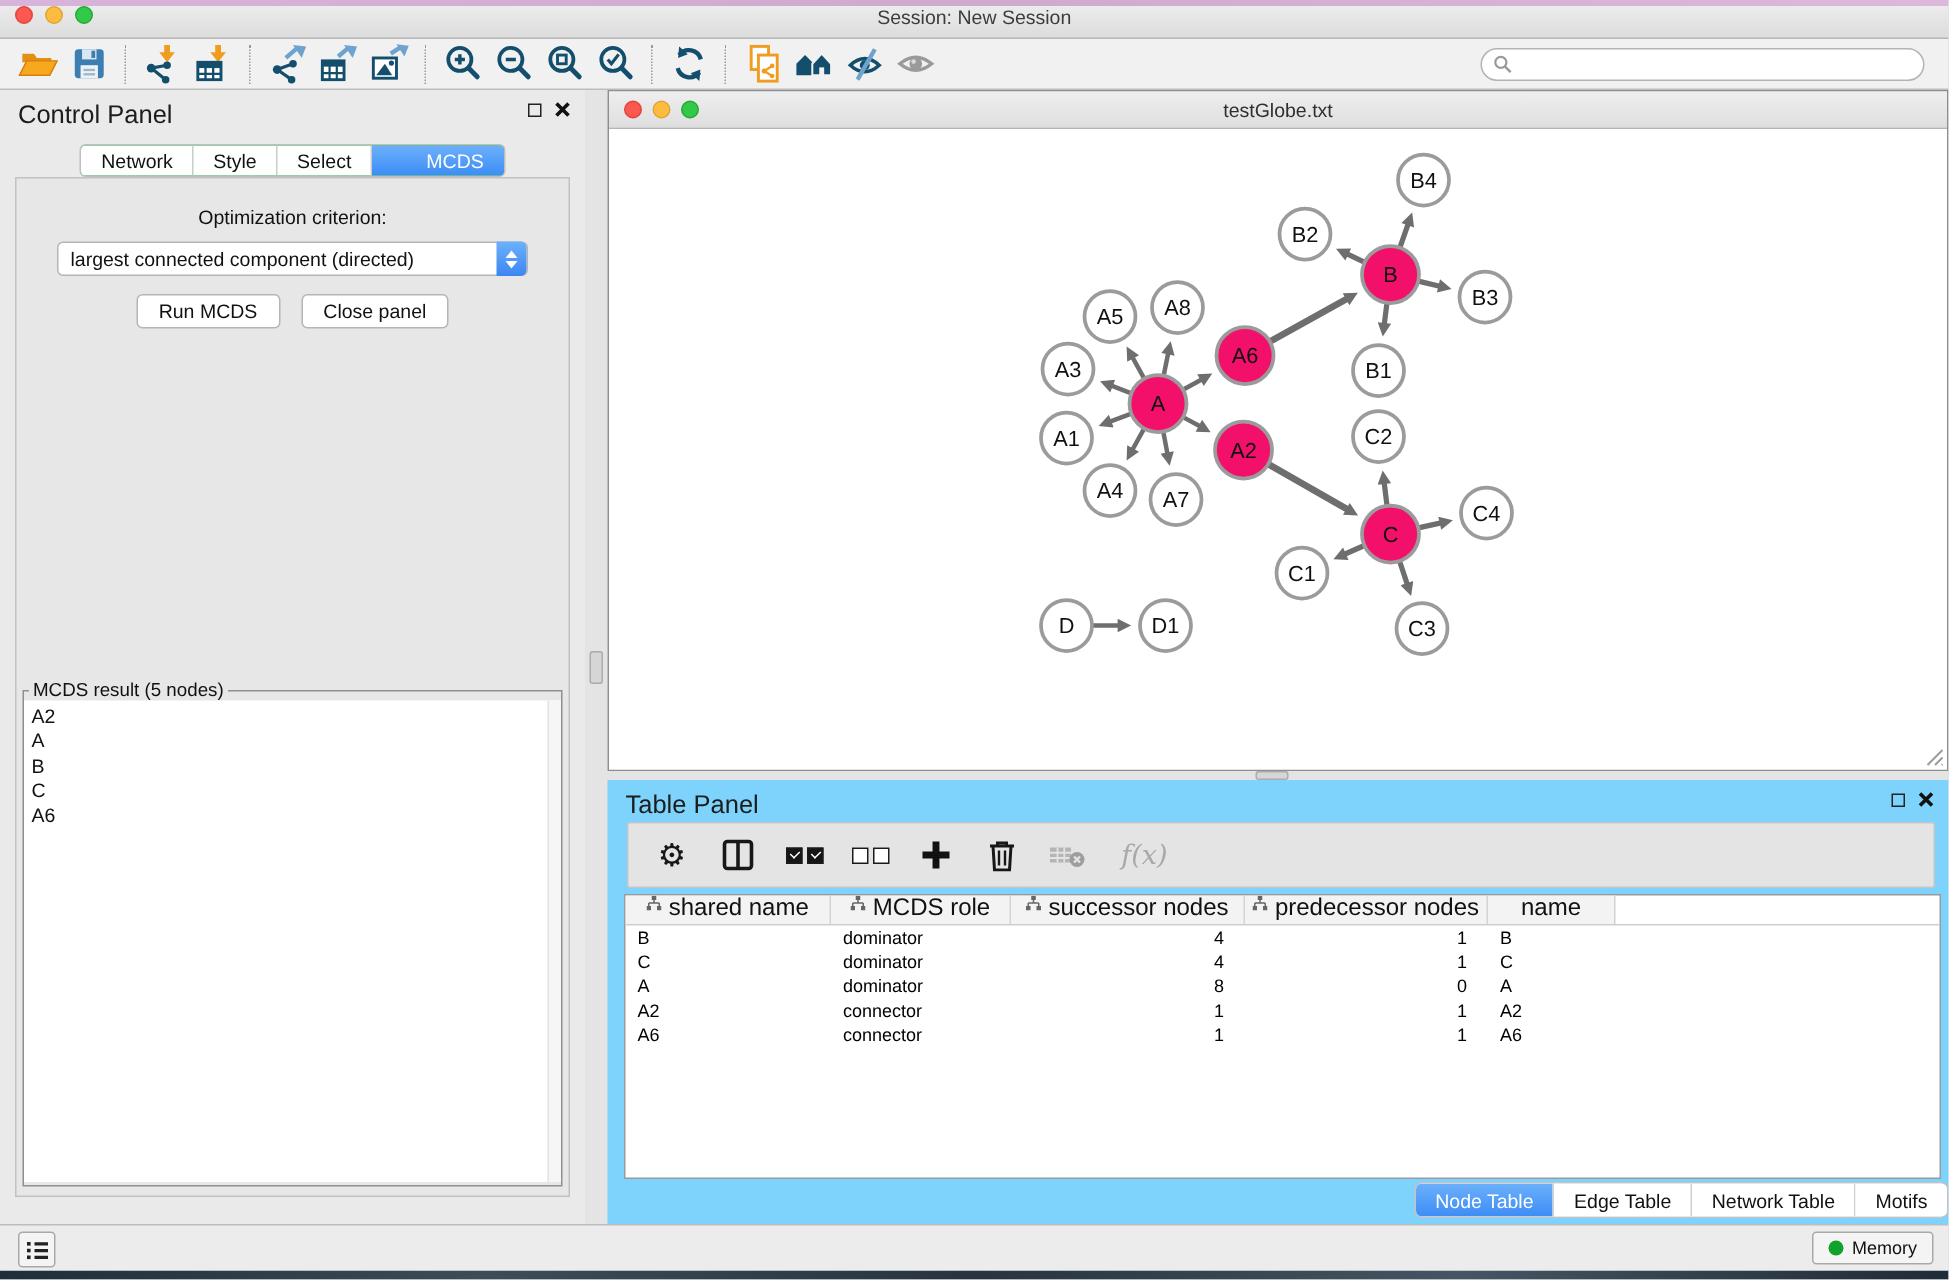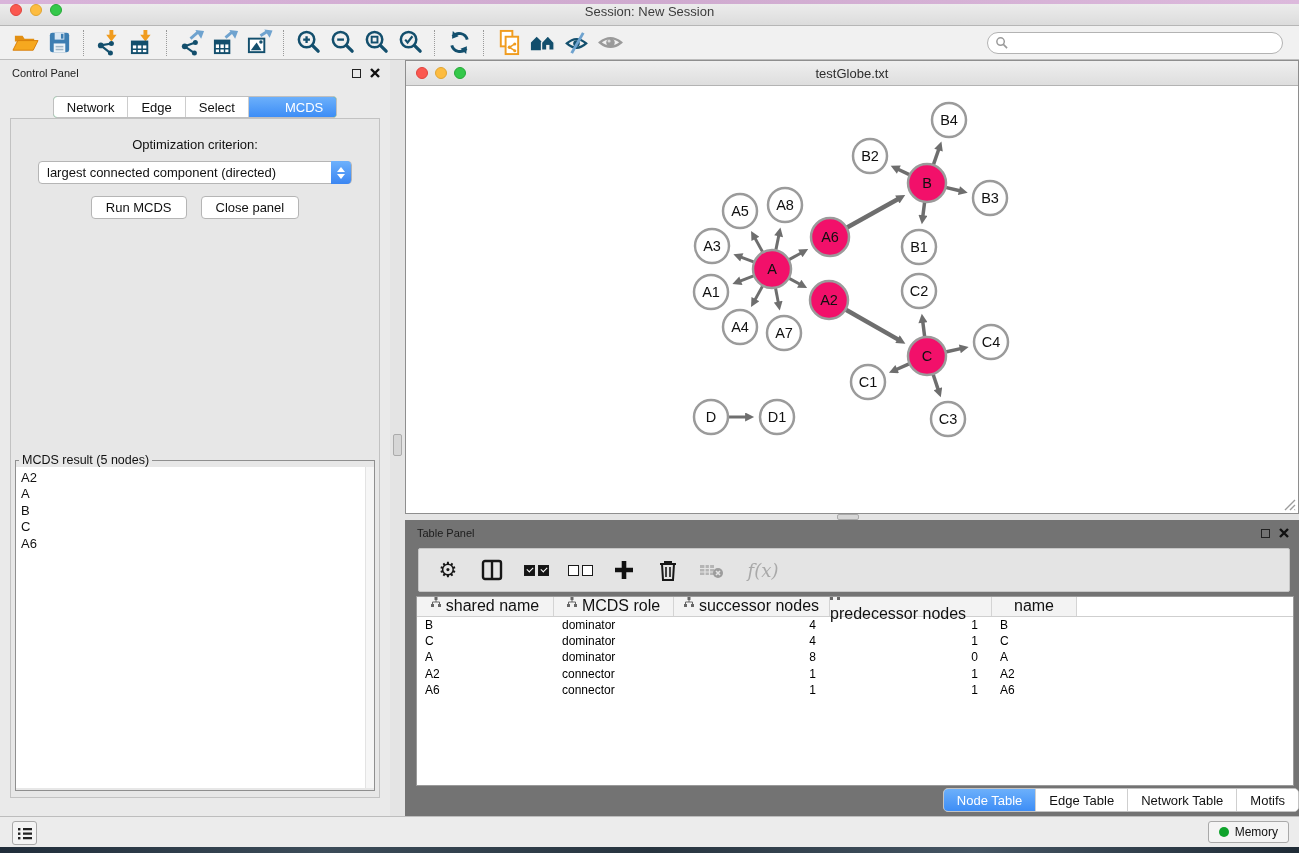--- a/index.html
+++ b/index.html
@@ -30,21 +30,21 @@
   .tb-btn svg { width:27px; height:27px; }
   .tb-divider { width:1px; height:26px; border-left:1px dotted #9a9a9a; margin:0 7px; }
   .search-wrap { margin-left:auto; margin-right:8px; position:relative; }
   .search-wrap input { width:296px; height:22px; border:1px solid #b3b3b3; border-radius:11px;
     background:#fff; padding:0 10px 0 24px; font-size:12px; outline:none; }
   .search-wrap .mag { position:absolute; left:8px; top:4px; }
 
   
   .control-panel { position:absolute; left:0; top:60px; width:390px; height:756px; background:#eaeaea; }
   .panel-header { height:28px; position:relative; }
-  .panel-header .ph-title { position:absolute; left:12px; top:7px; font-size:11px; color:#1c1c1c; }
+  .panel-header .ph-title { position:absolute; left:12px; top:7px; font-size:17px; color:#1c1c1c; }
   .ph-icons { position:absolute; right:10px; top:8px; display:flex; gap:9px; align-items:center; }
   .float-box { width:9px; height:9px; border:1.6px solid #222; }
   .close-x svg { width:10px; height:10px; display:block; }
 
   .cp-tabs { display:flex; width:fit-content; margin:8px auto 0 auto; border-radius:4px; overflow:hidden;
     border:1px solid #bfbfbf; background:#22c55e; }
   .cp-tab { padding:2px 13px; font-size:13px; color:#111; background:#fff; border-right:1px solid #cdcdcd;
     height:20px; line-height:17px; cursor:pointer; }
   .cp-tab:last-child { border-right:none; }
   .cp-tab.active { background:linear-gradient(#6cb0fb,#3d8df6); color:#fff;padding-left:36px; }
@@ -86,21 +86,21 @@
   .nw-lights { position:absolute; left:10px; top:6px; display:flex; gap:7px; }
   .nw-canvas { position:relative; width:892px; height:427px; background:#fff; overflow:hidden; }
   .resize-grip { position:absolute; right:2px; bottom:2px; width:14px; height:14px; cursor:nwse-resize; }
 
   
   .h-splitter { position:absolute; left:405px; top:514px; width:894px; height:6px; background:#e4e4e4; }
   .h-handle { position:absolute; left:432px; top:0px; width:22px; height:6px; background:#d6d6d6;
     border:1px solid #ababab; border-radius:2px; }
 
   
-  .table-panel { position:absolute; left:405px; top:520px; width:894px; height:296px; background:#737373; }
+  .table-panel { position:absolute; left:405px; top:520px; width:894px; height:296px; background:#7dd3fc; }
   .tp-toolbar { position:absolute; left:13px; top:28px; width:872px; height:44px; background:#e4e4e4;
     border:1px solid #c6c6c6; border-radius:2px; display:flex; align-items:center; gap:18px; padding-left:16px; }
   .tp-btn { display:flex; align-items:center; justify-content:center; width:26px; height:26px; cursor:pointer; }
   .gear-glyph { font-family:"DejaVu Sans",sans-serif; font-size:21px; color:#171717; line-height:1; }
   .cb-pair { display:flex; gap:3px; }
   .cb { width:11px; height:11px; border:1.5px solid #1a1a1a; position:relative; background:#fff; }
   .cb.checked { background:#151515; }
   .cb.checked::after { content:""; position:absolute; left:2px; top:1px; width:5px; height:3px;
     border-left:1.8px solid #fff; border-bottom:1.8px solid #fff; transform:rotate(-45deg); }
   .fx-glyph { font-family:"DejaVu Serif",serif; font-style:italic; font-size:18px; color:#a9a9a9; }
@@ -300,21 +300,21 @@
       <span class="float-box"></span>
       <span class="close-x">
         <svg viewBox="0 0 10 10">
             <path d="M1 1 L9 9 M9 1 L1 9" stroke="#111" stroke-width="2.4"></path>
           </svg>
       </span>
     </span>
   </div>
   <div class="cp-tabs">
       <div class="cp-tab">Network</div>
-      <div class="cp-tab">Edge</div>
+      <div class="cp-tab">Style</div>
       <div class="cp-tab">Select</div>
       <div class="cp-tab active">MCDS</div>
     </div>
   <div class="cp-body">
     <div class="opt-label">Optimization criterion:</div>
     <div class="dropdown">
       <span>largest connected component (directed)</span>
       <span class="stepper">
           <i class="up"></i>
           <i class="down"></i>
@@ -521,21 +521,21 @@
           <span>
             <svg width="10" height="10" viewBox="0 0 10 10">
               <rect x="3.5" y="0" width="3" height="3" fill="#666"></rect>
               <path d="M5 3v2 M1.5 5v2 M8.5 5v2 M1.5 5h7" stroke="#666" stroke-width="1"></path>
               <rect x="0" y="7" width="3" height="3" fill="#666"></rect>
               <rect x="7" y="7" width="3" height="3" fill="#666"></rect>
             </svg>
           </span>
           <span>successor nodes</span>
         </div>
-        <div class="th" style="width: 162px; flex-direction: column;">
+        <div class="th" style="width: 162px;">
           <span>
             <svg width="10" height="10" viewBox="0 0 10 10">
               <rect x="3.5" y="0" width="3" height="3" fill="#666"></rect>
               <path d="M5 3v2 M1.5 5v2 M8.5 5v2 M1.5 5h7" stroke="#666" stroke-width="1"></path>
               <rect x="0" y="7" width="3" height="3" fill="#666"></rect>
               <rect x="7" y="7" width="3" height="3" fill="#666"></rect>
             </svg>
           </span>
           <span>predecessor nodes</span>
         </div>

